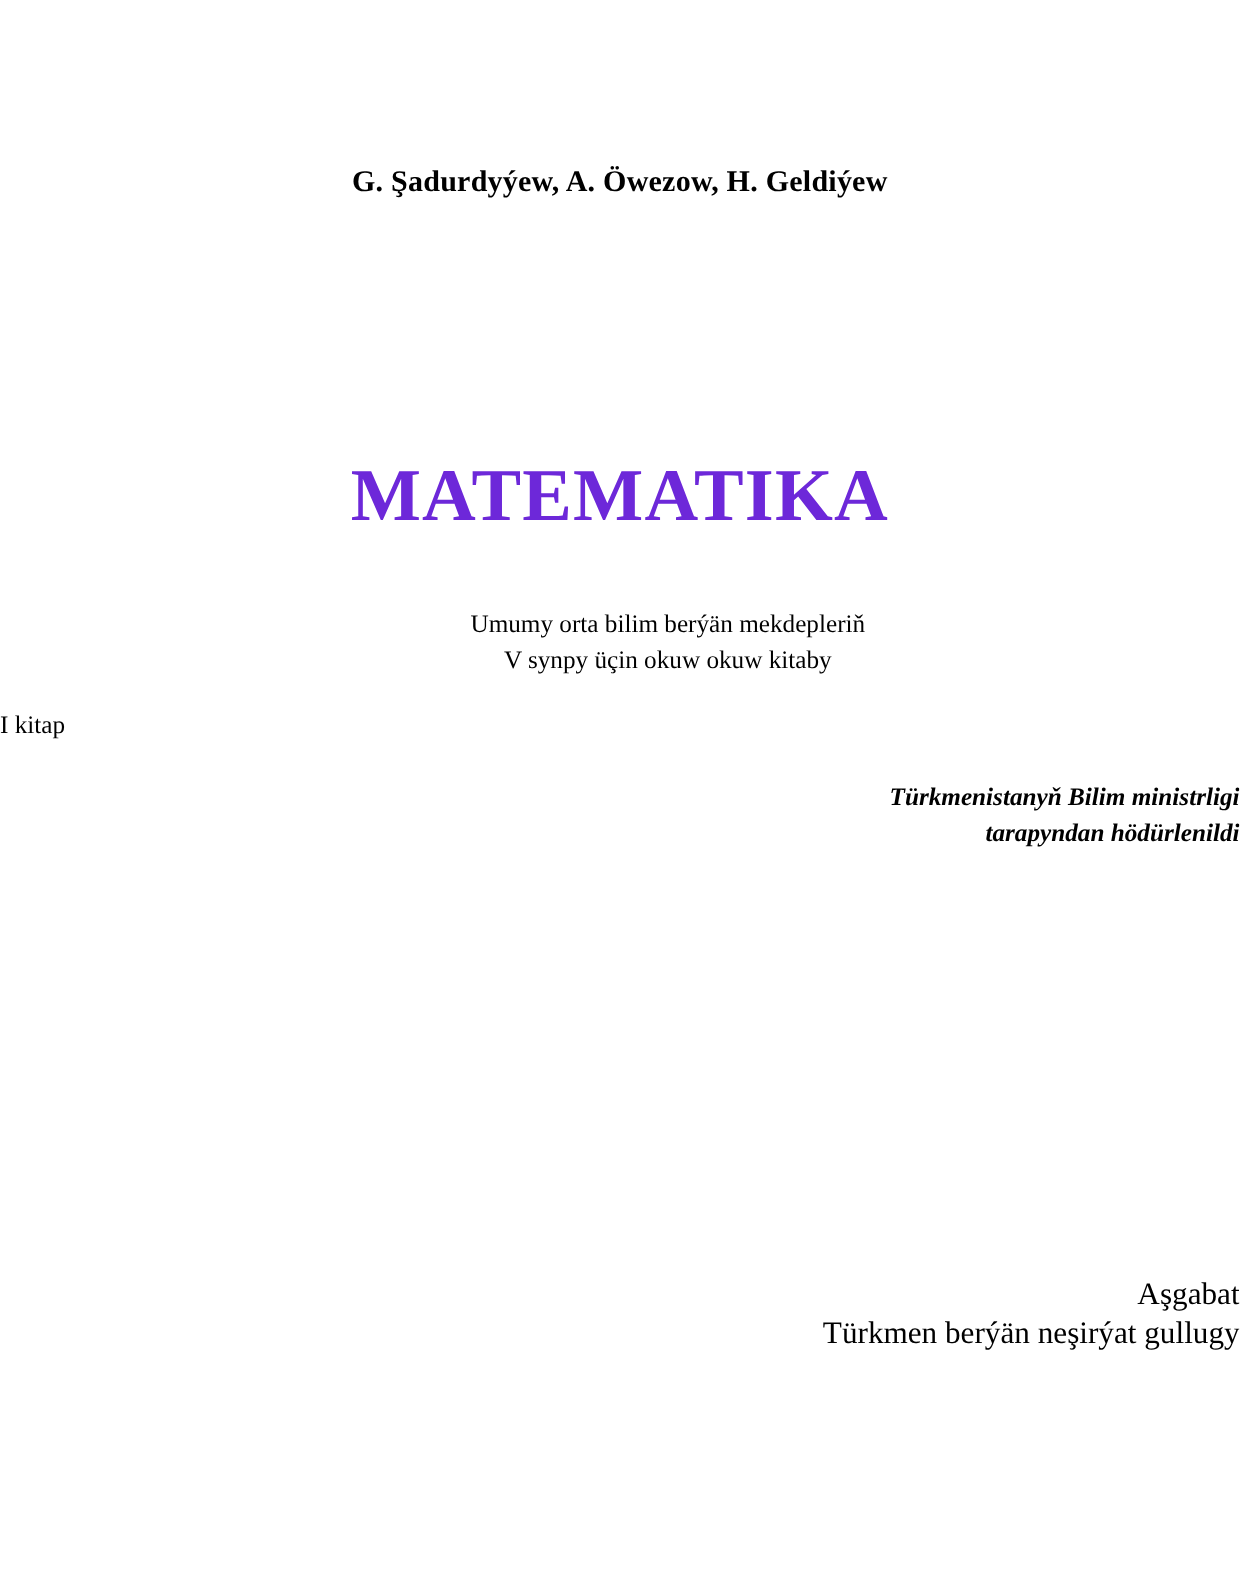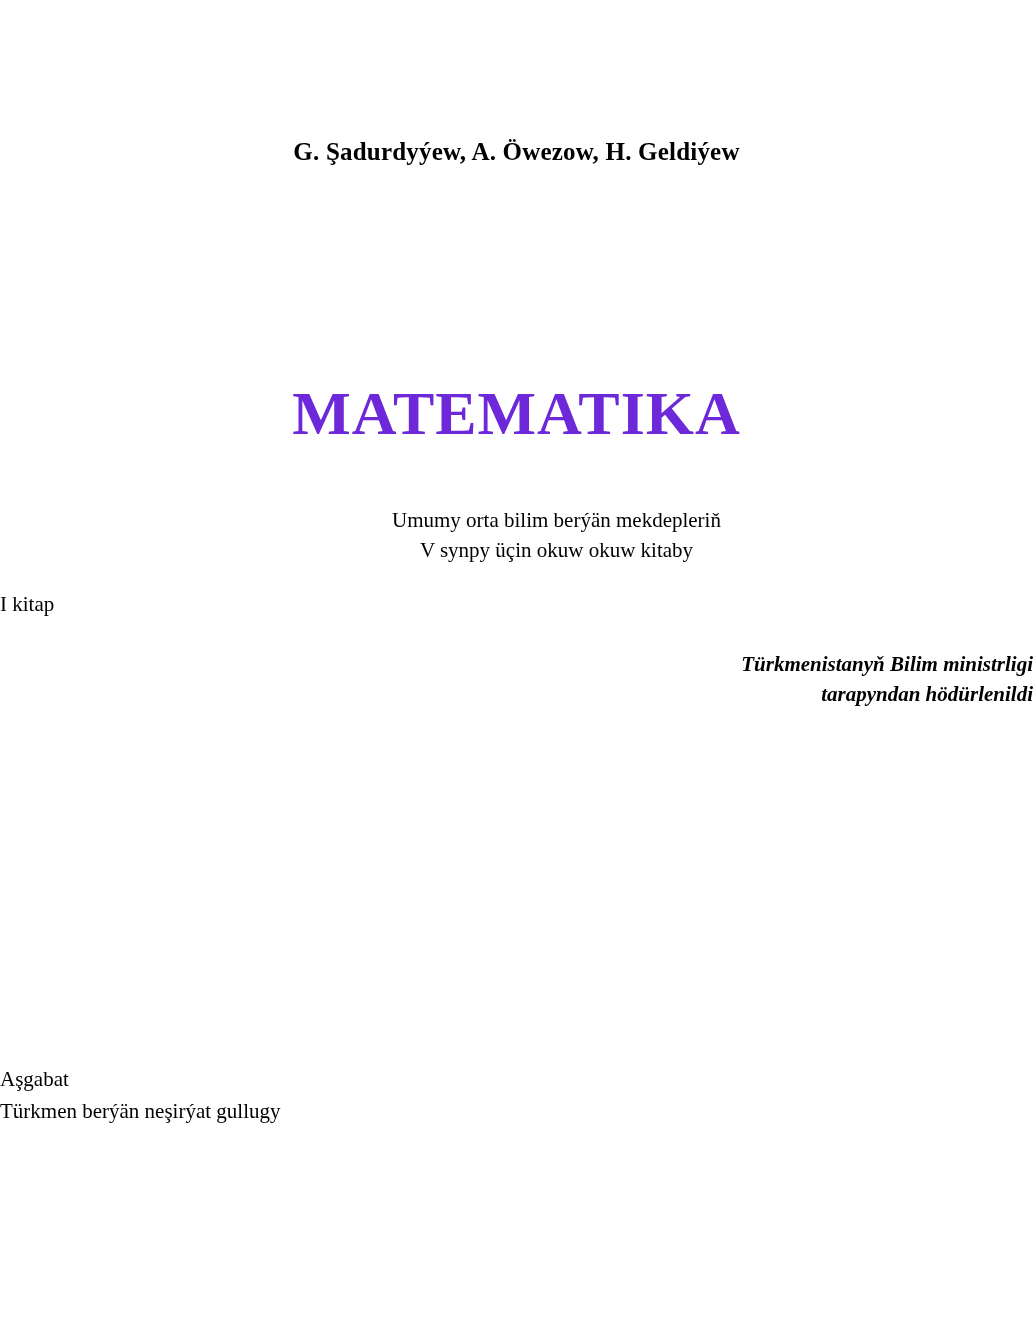--- a/index.html
+++ b/index.html
@@ -68,22 +68,22 @@
     font-style: italic;
     font-weight: bold;
     font-size: 21px;
     line-height: 30px;
   }
   .imprint {
     position: absolute;
     top: 1063px;
     left: 0;
     width: 100%;
-    text-align: left;
-    font-size: 21px;
+    text-align: right;
+    font-size: 26px;
     line-height: 32px;
   }
   .imprint div {
     display: block;
   }
 </style>
 </head>
 <body>
 
 <div class="page">

